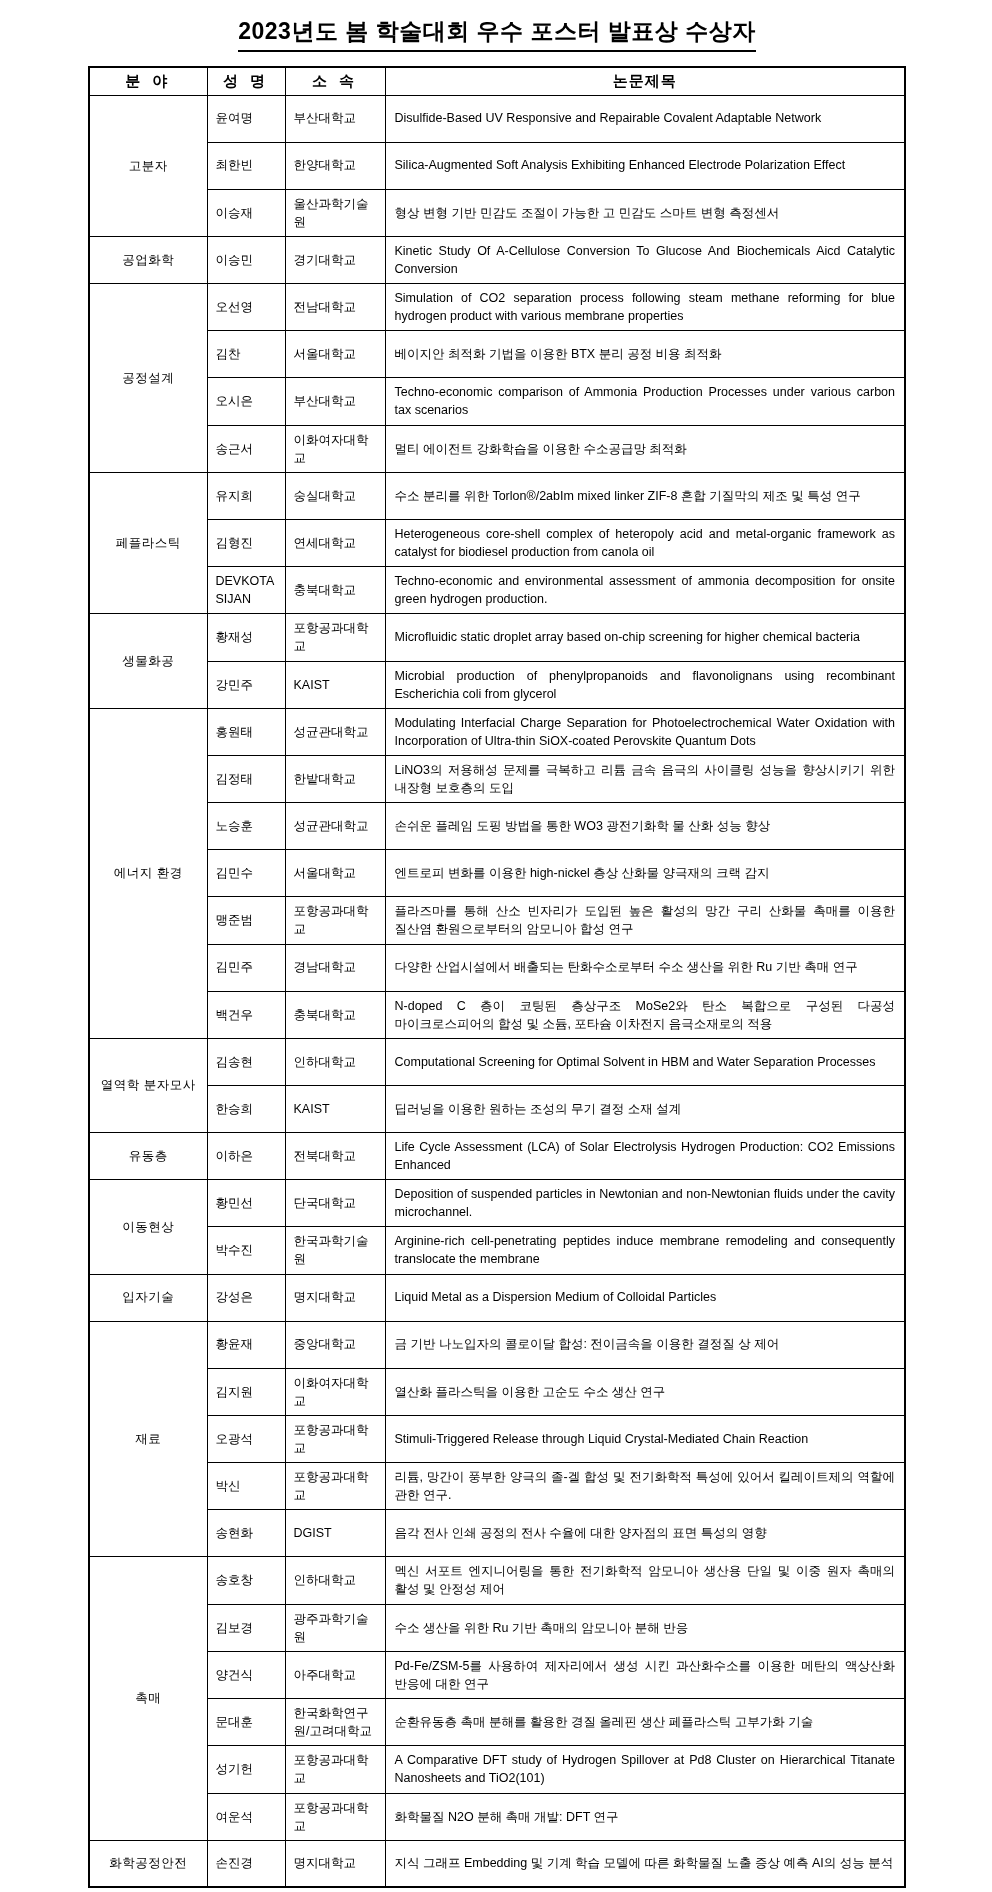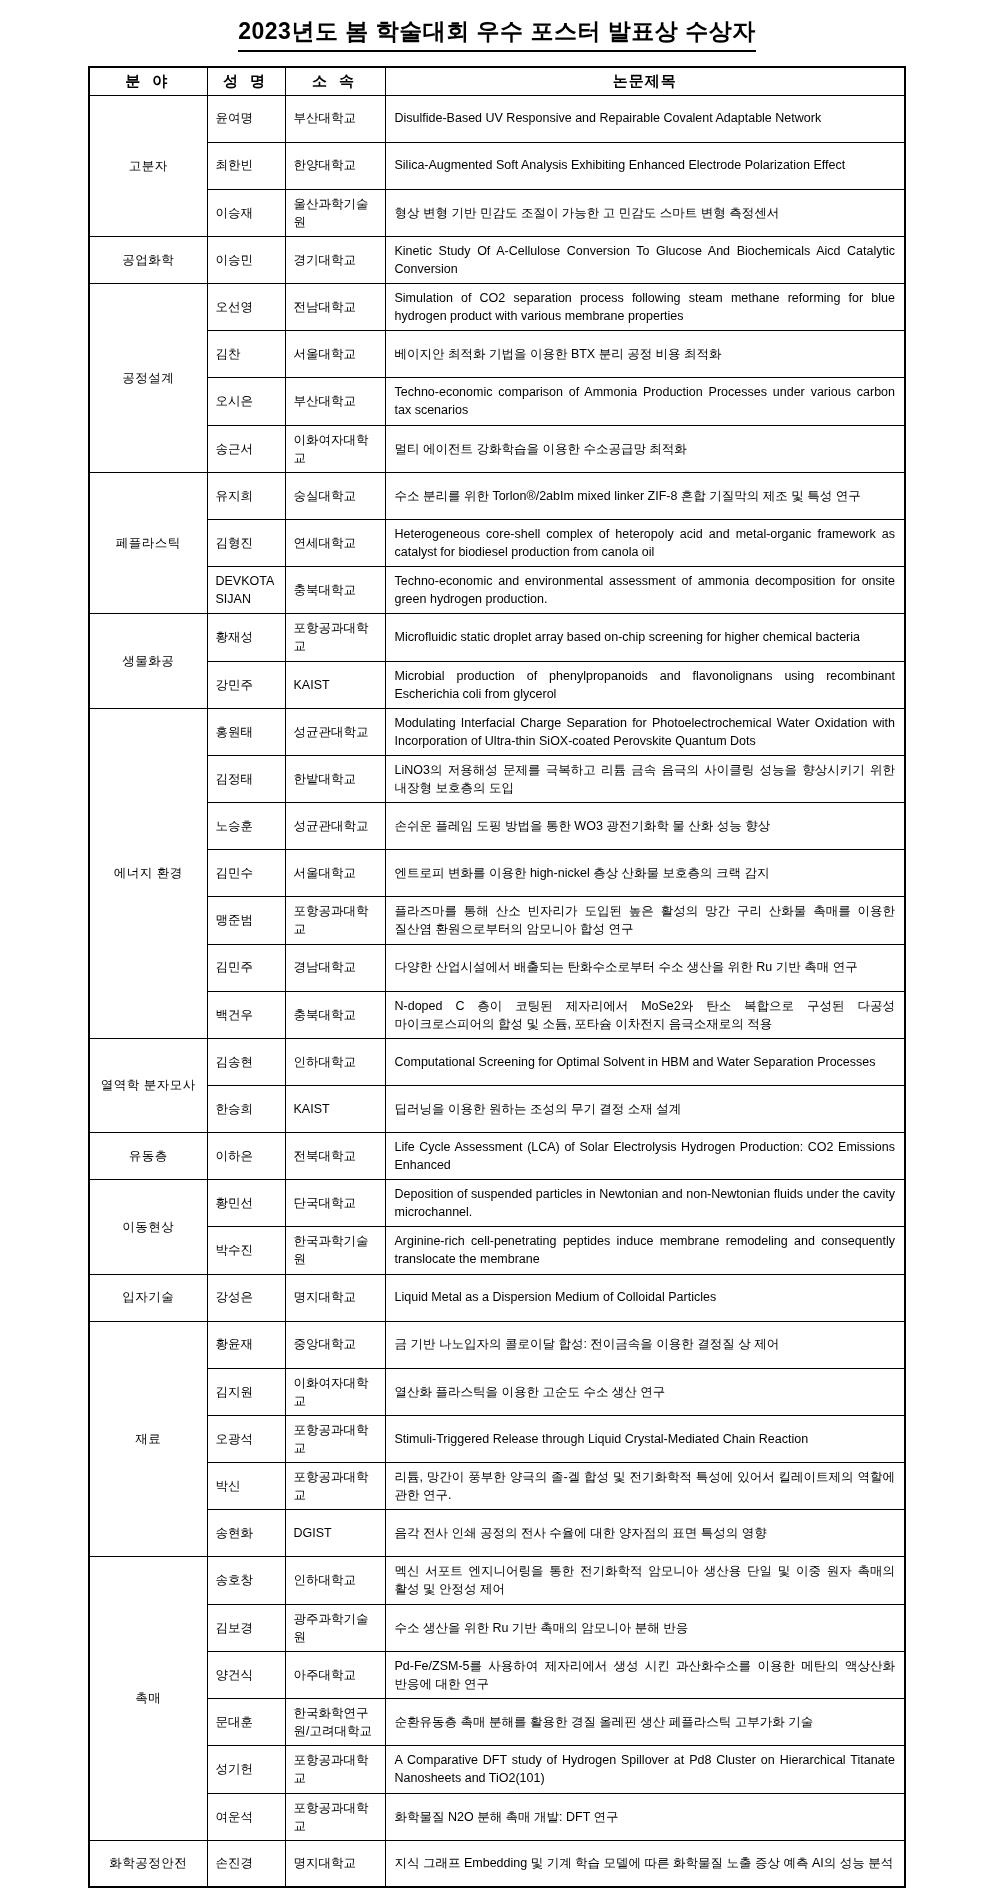--- a/index.html
+++ b/index.html
@@ -182,36 +182,36 @@
           <td class="cell-paper">LiNO3의 저용해성 문제를 극복하고 리튬 금속 음극의 사이클링 성능을 향상시키기 위한 내장형 보호층의 도입</td>
         </tr>
         <tr>
           <td class="cell-name">노승훈</td>
           <td class="cell-aff">성균관대학교</td>
           <td class="cell-paper">손쉬운 플레임 도핑 방법을 통한 WO3 광전기화학 물 산화 성능 향상</td>
         </tr>
         <tr>
           <td class="cell-name">김민수</td>
           <td class="cell-aff">서울대학교</td>
-          <td class="cell-paper">엔트로피 변화를 이용한 high-nickel 층상 산화물 보호층의 크랙 감지</td>
+          <td class="cell-paper">엔트로피 변화를 이용한 high-nickel 층상 산화물 양극재의 크랙 감지</td>
         </tr>
         <tr>
           <td class="cell-name">맹준범</td>
           <td class="cell-aff">포항공과대학교</td>
           <td class="cell-paper">플라즈마를 통해 산소 빈자리가 도입된 높은 활성의 망간 구리 산화물 촉매를 이용한 질산염 환원으로부터의 암모니아 합성 연구</td>
         </tr>
         <tr>
           <td class="cell-name">김민주</td>
           <td class="cell-aff">경남대학교</td>
           <td class="cell-paper">다양한 산업시설에서 배출되는 탄화수소로부터 수소 생산을 위한 Ru 기반 촉매 연구</td>
         </tr>
         <tr>
           <td class="cell-name">백건우</td>
           <td class="cell-aff">충북대학교</td>
-          <td class="cell-paper">N-doped C 층이 코팅된 제자리에서 MoSe2와 탄소 복합으로 구성된 다공성 마이크로스피어의 합성 및 소듐, 포타슘 이차전지 음극소재로의 적용</td>
+          <td class="cell-paper">N-doped C 층이 코팅된 층상구조 MoSe2와 탄소 복합으로 구성된 다공성 마이크로스피어의 합성 및 소듐, 포타슘 이차전지 음극소재로의 적용</td>
         </tr>
         <tr>
           <td class="cell-field" rowspan="2">열역학 분자모사</td>
           <td class="cell-name">김송현</td>
           <td class="cell-aff">인하대학교</td>
           <td class="cell-paper">Computational Screening for Optimal Solvent in HBM and Water Separation Processes</td>
         </tr>
         <tr>
           <td class="cell-name">한승희</td>
           <td class="cell-aff">KAIST</td>

